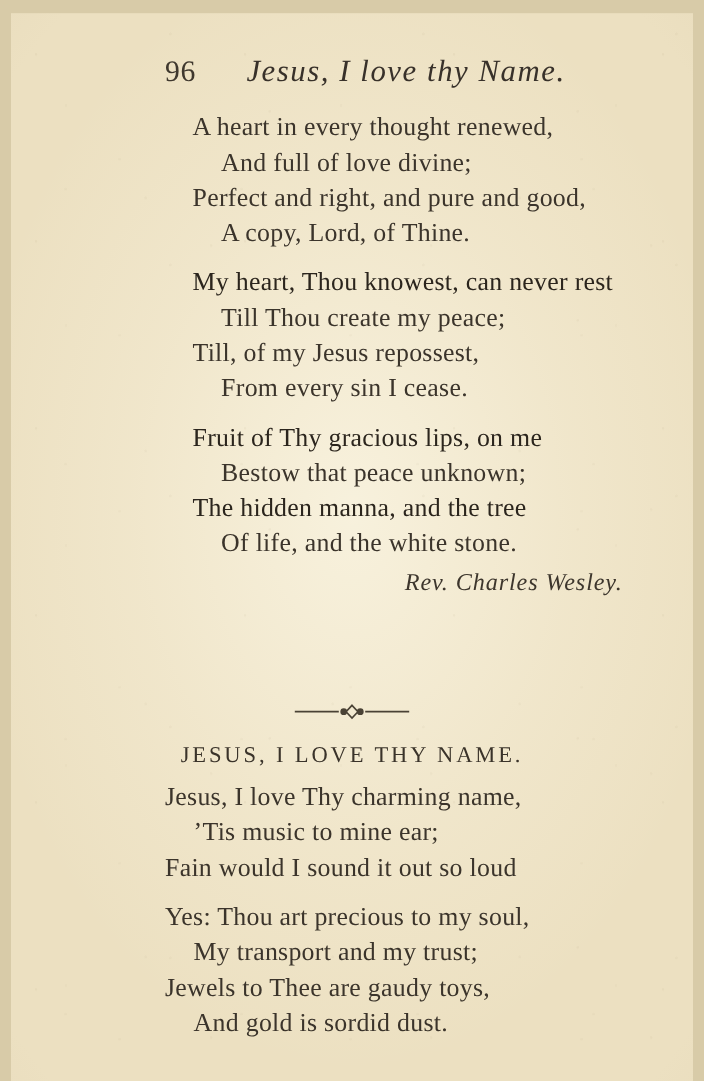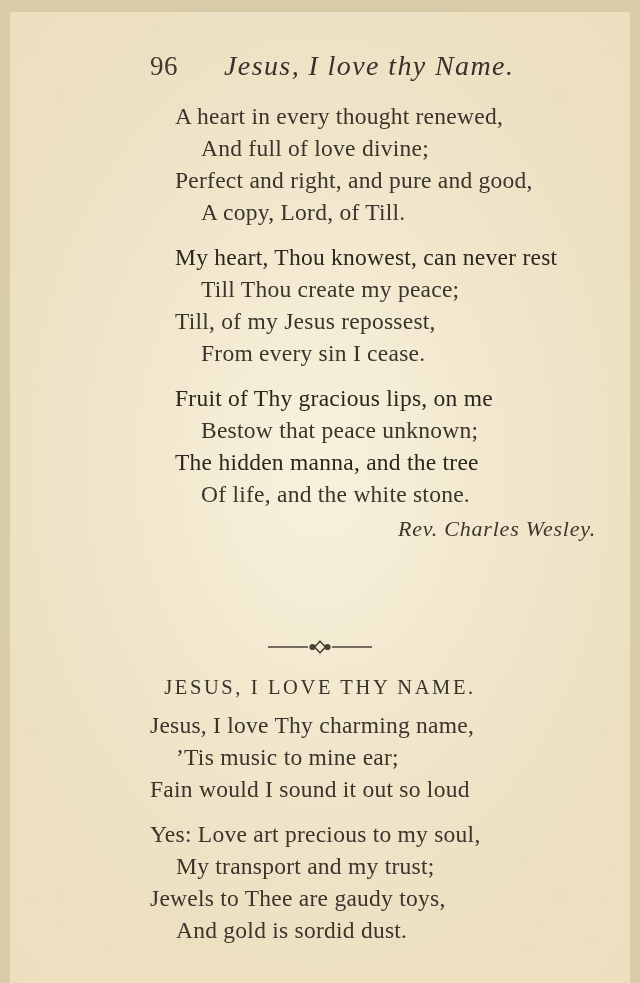--- a/index.html
+++ b/index.html
@@ -68,21 +68,21 @@
     margin-left: 46px;
     font-style: italic;
     font-size: 28px;
     letter-spacing: 1.4px;
     color: #38312a;
     white-space: nowrap;
   }
 
   
   .hymn { position: absolute; }
-  .hymn-upper { top: 88px; left: 165px; right: 26px; }
+  .hymn-upper { top: 88px; left: 165px; right: 56px; }
   .hymn-lower { top: 697px; left: 140px; right: 30px; }
 
   .stanza { margin-bottom: 13px; }
   .stanza:last-child { margin-bottom: 0; }
 
   .line {
     font-size: 23.5px;
     line-height: 32px;
     letter-spacing: 0.25px;
     white-space: nowrap;
@@ -138,21 +138,21 @@
     <span class="folio">96</span>
     <span class="head-title">Jesus, I love thy Name.</span>
   </div>
 
   <div class="hymn hymn-upper">
     <div>
         <div class="stanza">
           <div class="line">A heart in every thought renewed,</div>
           <div class="line indent">And full of love divine;</div>
           <div class="line">Perfect and right, and pure and good,</div>
-          <div class="line indent">A copy, Lord, of Till.</div>
+          <div class="line indent">A copy, Lord, of Thine.</div>
         </div>
         <div class="stanza">
           <div class="line inky">My heart, Thou knowest, can never rest</div>
           <div class="line indent">Till Thou create my peace;</div>
           <div class="line">Till, of my Jesus repossest,</div>
           <div class="line indent">From every sin I cease.</div>
         </div>
         <div class="stanza">
           <div class="line inky">Fruit of Thy gracious lips, on me</div>
           <div class="line indent">Bestow that peace unknown;</div>
@@ -176,21 +176,21 @@
   <div class="section-title">JESUS, I LOVE THY NAME.</div>
 
   <div class="hymn hymn-lower">
     <div>
         <div class="stanza">
           <div class="line">Jesus, I love Thy charming name,</div>
           <div class="line indent">’Tis music to mine ear;</div>
           <div class="line">Fain would I sound it out so loud</div>
         </div>
         <div class="stanza">
-          <div class="line">Yes: Love art precious to my soul,</div>
+          <div class="line">Yes: Thou art precious to my soul,</div>
           <div class="line indent">My transport and my trust;</div>
           <div class="line">Jewels to Thee are gaudy toys,</div>
           <div class="line indent">And gold is sordid dust.</div>
         </div>
       </div>
   </div>
 
 </div>
 
 </body></html>

